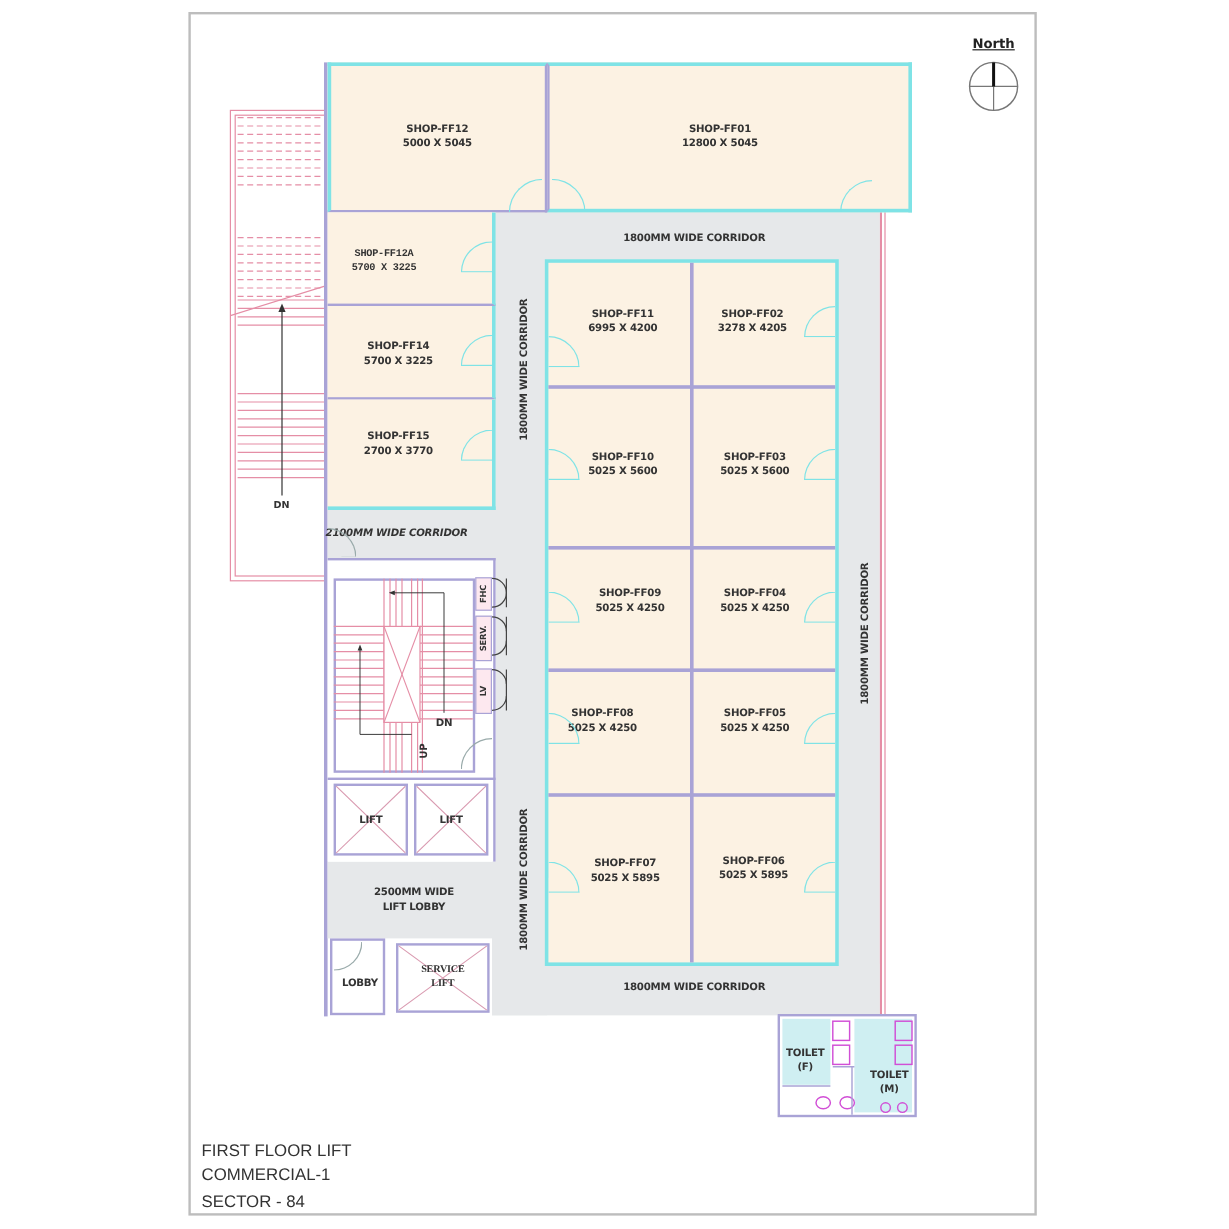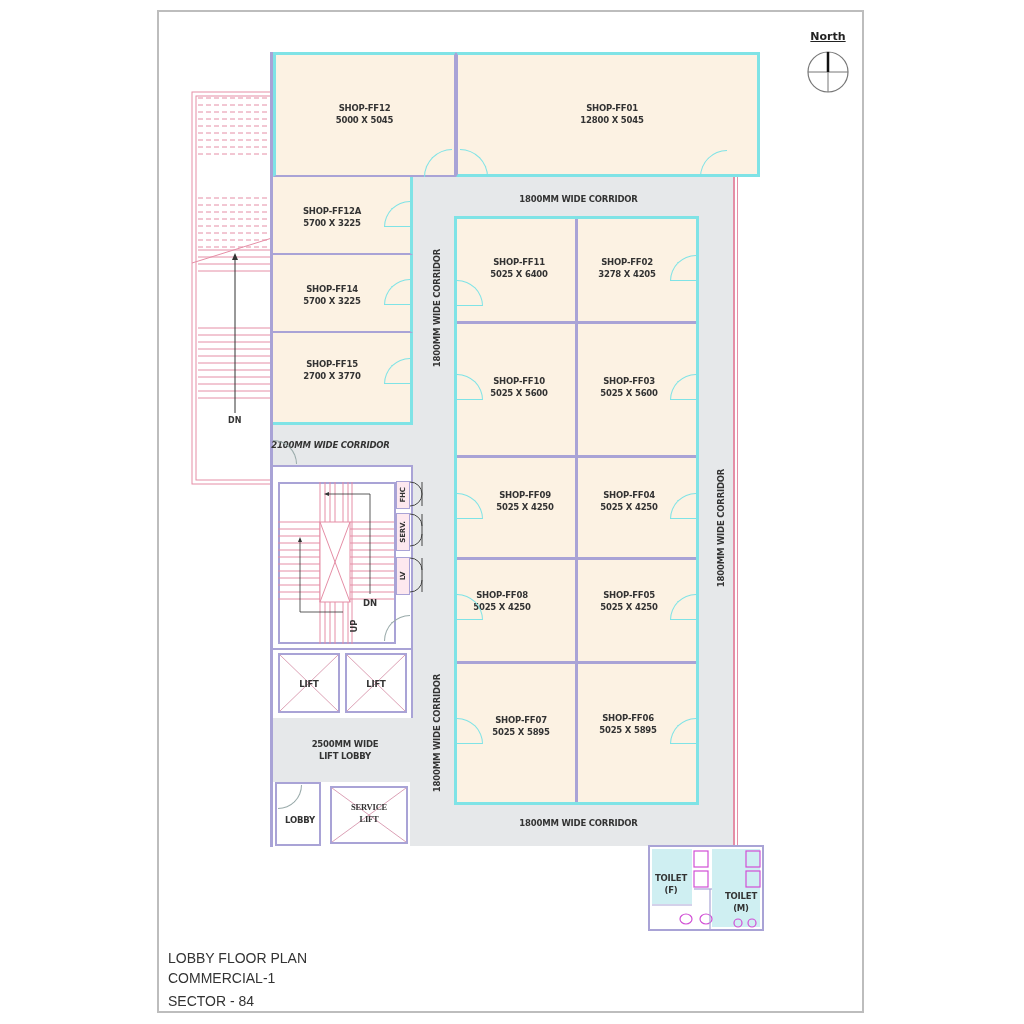--- a/index.html
+++ b/index.html
@@ -90,30 +90,30 @@
 <div class="abs corr" style="left:273px;top:425px;width:140px;height:40px;"></div>
 <div class="abs corr" style="left:273px;top:718px;width:140px;height:64px;"></div>
 <div class="abs corr" style="left:410px;top:803px;width:240px;height:43px;"></div>
 
 <div class="abs shop" style="left:273px;top:52px;width:183px;height:125px;border-right:2px solid #a9a3d6;border-bottom:2px solid #a9a3d6;"></div>
 <div class="lbl" style="left:273px;top:102px;width:183px;">
   <span>SHOP-FF12</span>
   <span>5000 X 5045</span>
 </div>
 <div class="abs shop" style="left:456px;top:52px;width:304px;height:125px;border-left:2px solid #a9a3d6;"></div>
-<div class="lbl" style="left:460px;top:102px;width:304px;text-align:center;">
+<div class="lbl" style="left:448px;top:102px;width:304px;text-align:center;">
   <span>SHOP-FF01</span>
   <span>12800 X 5045</span>
 </div>
 <div class="door" style="left:424px;top:149px;width:28px;height:28px;border-radius:28px 0 0 0;border-bottom:none;border-right:none;"></div>
 <div class="door" style="left:460px;top:149px;width:28px;height:28px;border-radius:0 28px 0 0;border-bottom:none;border-left:none;"></div>
 <div class="door" style="left:700px;top:150px;width:27px;height:27px;border-radius:27px 0 0 0;border-bottom:none;border-right:none;"></div>
 
 <div class="abs shop" style="left:273px;top:177px;width:140px;height:78px;border-left:none;border-top:none;border-bottom:2px solid #a9a3d6;"></div>
-<div class="lbl" style="left:273px;top:205px;width:118px;">
+<div class="lbl" style="left:261px;top:205px;width:118px;font-family:Liberation Mono, monospace;">
   <span>SHOP-FF12A</span>
   <span>5700 X 3225</span>
 </div>
 <div class="door" style="left:384px;top:201px;width:26px;height:26px;border-radius:26px 0 0 0;border-right:none;"></div>
 
 <div class="abs shop" style="left:273px;top:255px;width:140px;height:78px;border-left:none;border-top:none;border-bottom:2px solid #a9a3d6;"></div>
 <div class="lbl" style="left:273px;top:283px;width:118px;">
   <span>SHOP-FF14</span>
   <span>5700 X 3225</span>
 </div>
@@ -131,21 +131,21 @@
 <div class="wall" style="left:575px;top:219px;width:3px;height:583px;"></div>
 
 <div class="wall" style="left:457px;top:321px;width:239px;height:3px;"></div>
 <div class="wall" style="left:457px;top:455px;width:239px;height:3px;"></div>
 <div class="wall" style="left:457px;top:557px;width:239px;height:3px;"></div>
 <div class="wall" style="left:457px;top:661px;width:239px;height:3px;"></div>
 
 <div class="abs" style="left:457px;top:219px;width:118px;height:102px;"></div>
 <div class="lbl" style="left:460px;top:256px;width:118px;">
   <span>SHOP-FF11</span>
-  <span>5025 X 6400</span>
+  <span>6995 X 4200</span>
 </div>
 <div class="door" style="left:457px;top:280px;width:26px;height:26px;border-radius:0 26px 0 0;border-left:none;"></div>
 <div class="abs" style="left:578px;top:219px;width:118px;height:102px;"></div>
 <div class="lbl" style="left:568px;top:256px;width:118px;">
   <span>SHOP-FF02</span>
   <span>3278 X 4205</span>
 </div>
 <div class="door" style="left:670px;top:255px;width:26px;height:26px;border-radius:26px 0 0 0;border-right:none;"></div>
 
 <div class="abs" style="left:457px;top:324px;width:118px;height:131px;"></div>
@@ -337,15 +337,15 @@
     <circle cx="90" cy="78" r="4"></circle>
       <circle cx="104" cy="78" r="4"></circle>
   </g>
   <g stroke="#a9a3d6" stroke-width="1.2" fill="none">
     <line x1="4" y1="60" x2="44" y2="60"></line>
     <line x1="62" y1="44" x2="62" y2="84"></line>
     <line x1="46" y1="44" x2="64" y2="44"></line>
   </g>
 </svg>
 
-<div class="title" style="top:950px;">LOBBY FLOOR PLAN</div>
+<div class="title" style="top:950px;">FIRST FLOOR LIFT</div>
 <div class="title" style="top:970px;text-align:right;">COMMERCIAL-1</div>
 <div class="title" style="top:993px;">SECTOR - 84</div>
 
 </body></html>

